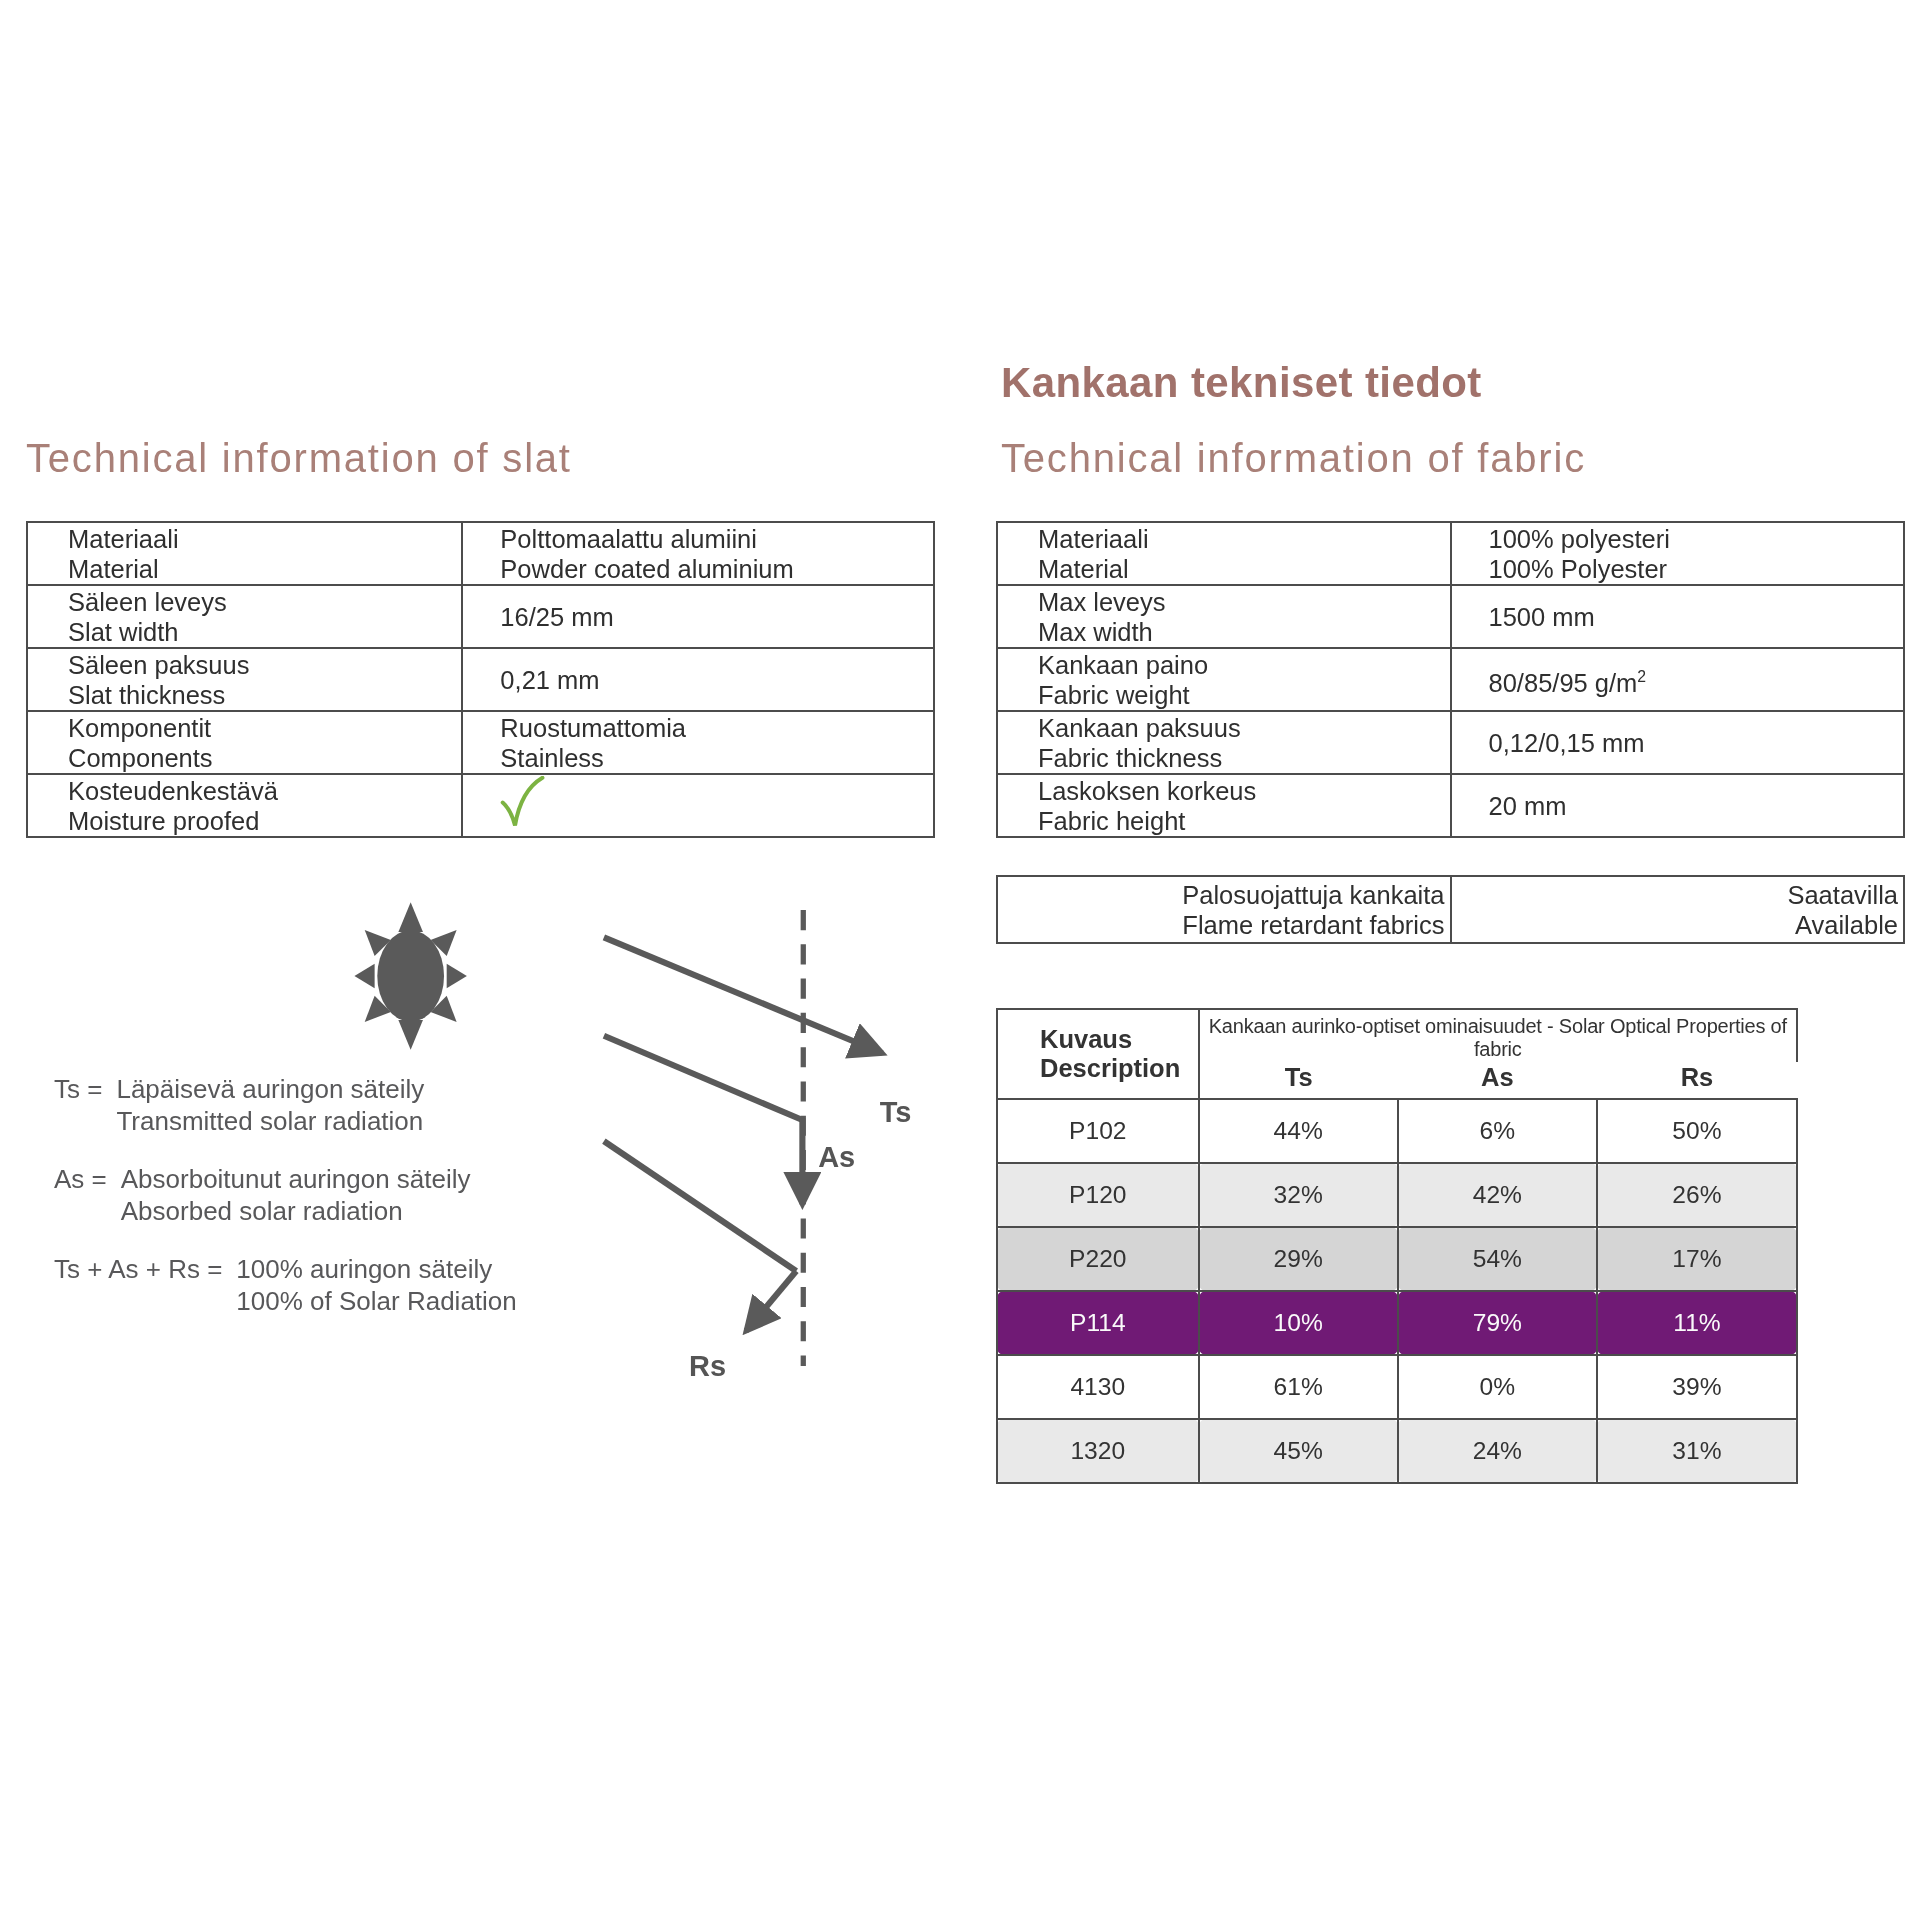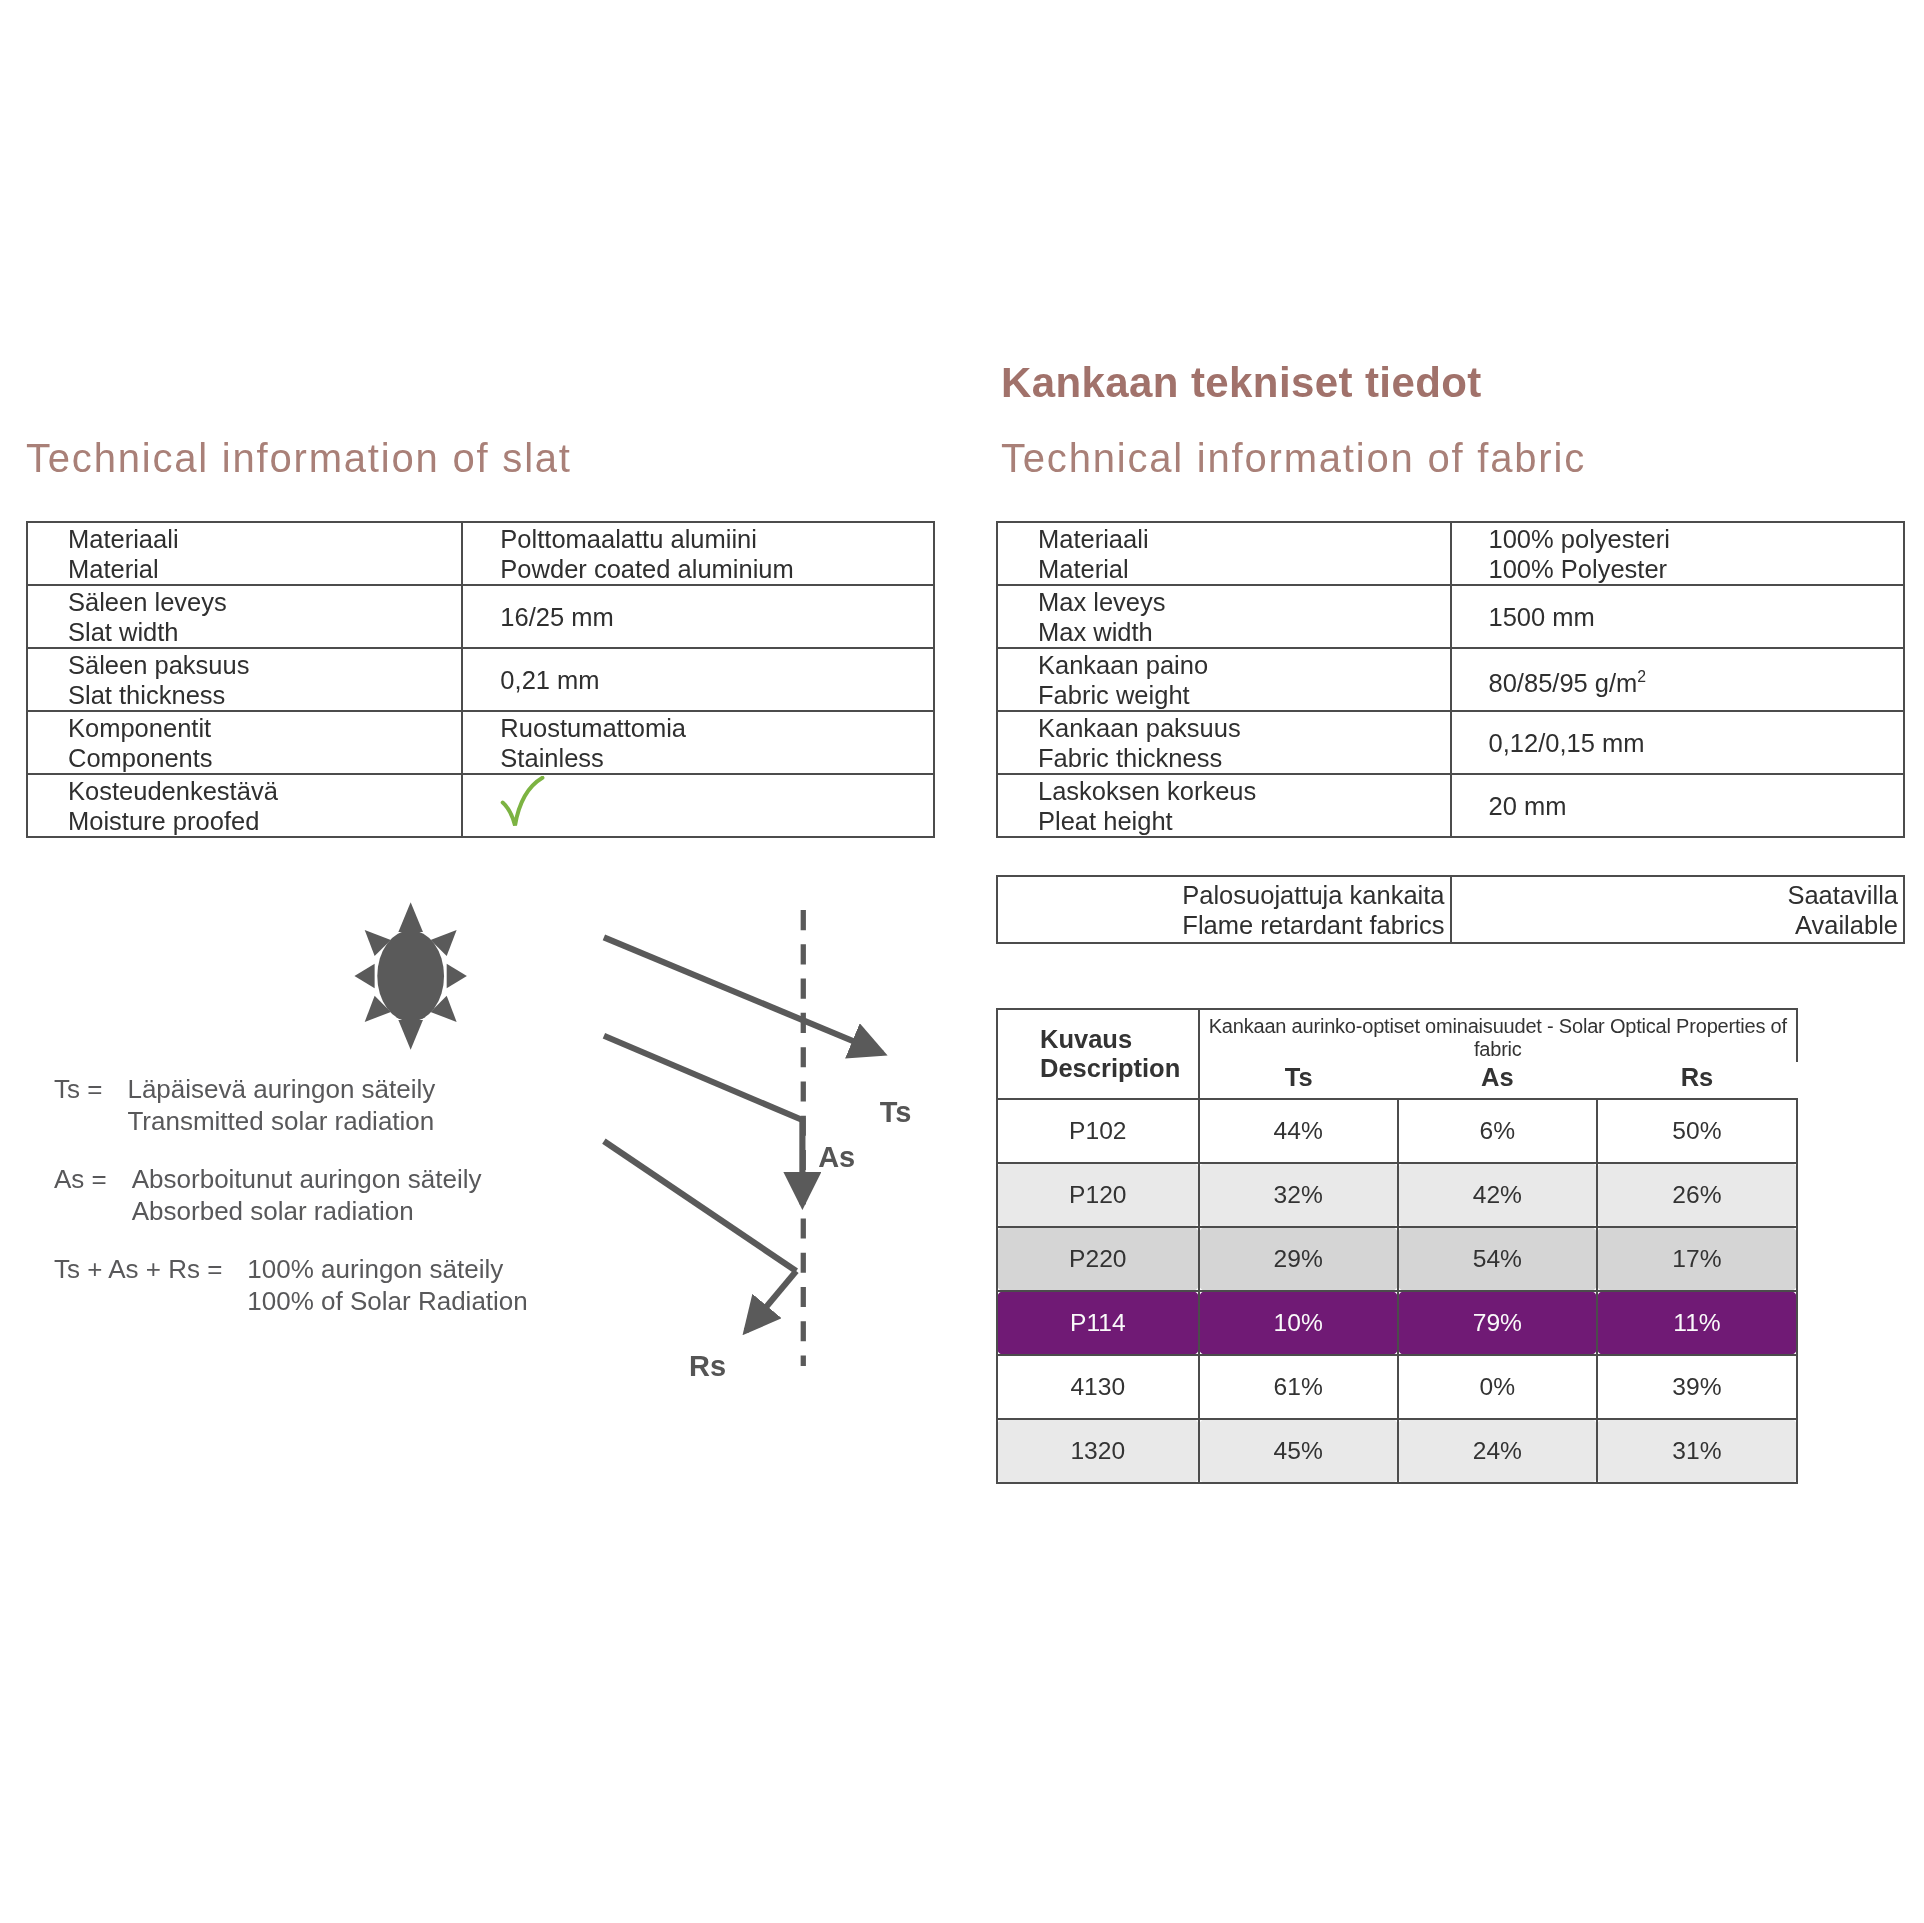--- a/index.html
+++ b/index.html
@@ -24,21 +24,21 @@
                    text-align:center;padding-top:5.3px;}
   .opt .sub th{border-top:none;border-left:none;border-right:none;height:28px;text-align:center;padding-bottom:5.3px;}
   .opt .kv{text-align:left;padding-left:42px;line-height:29px;}
   .opt td{height:60px;text-align:center;font-size:24.6px;border-radius:7px;}
   .row-light td{background:#e9e9e9;}
   .row-medium td{background:#d5d5d5;}
   .row-dark td{background:#701a75;color:#fafafa;}
 
   
   .legend{position:absolute;left:54px;top:1073px;width:562px;font-size:26px;line-height:32px;color:#58585a;}
-  .lg{display:grid;grid-template-columns:auto 1fr;column-gap:25px;margin-bottom:26px;}
+  .lg{display:grid;grid-template-columns:auto 1fr;column-gap:14px;margin-bottom:26px;}
   .lg .pfx{white-space:nowrap;}
   .lg .en{grid-column:2;}
   svg text{font-family:"Liberation Sans",sans-serif;}
 </style>
 </head>
 <body>
 
 <div class="canvas">
 
   <div class="subtitle" style="left:26px;top:436px;">Technical information of slat</div>
@@ -210,21 +210,21 @@
         <span>Kankaan paksuus</span>
         <span>Fabric thickness</span>
             </div>
           </td>
       <td class="val">0,12/0,15 mm</td>
     </tr>
     <tr>
       <td>
             <div class="lines">
         <span>Laskoksen korkeus</span>
-        <span>Pleat height</span>
+        <span>Fabric height</span>
             </div>
           </td>
       <td class="val">20 mm</td>
     </tr>
   </tbody>
     </table>
 
   <table class="spec rt" style="left:996px;top:875px;width:909px;text-align:right;">
     <colgroup>
         <col style="width:50%">

